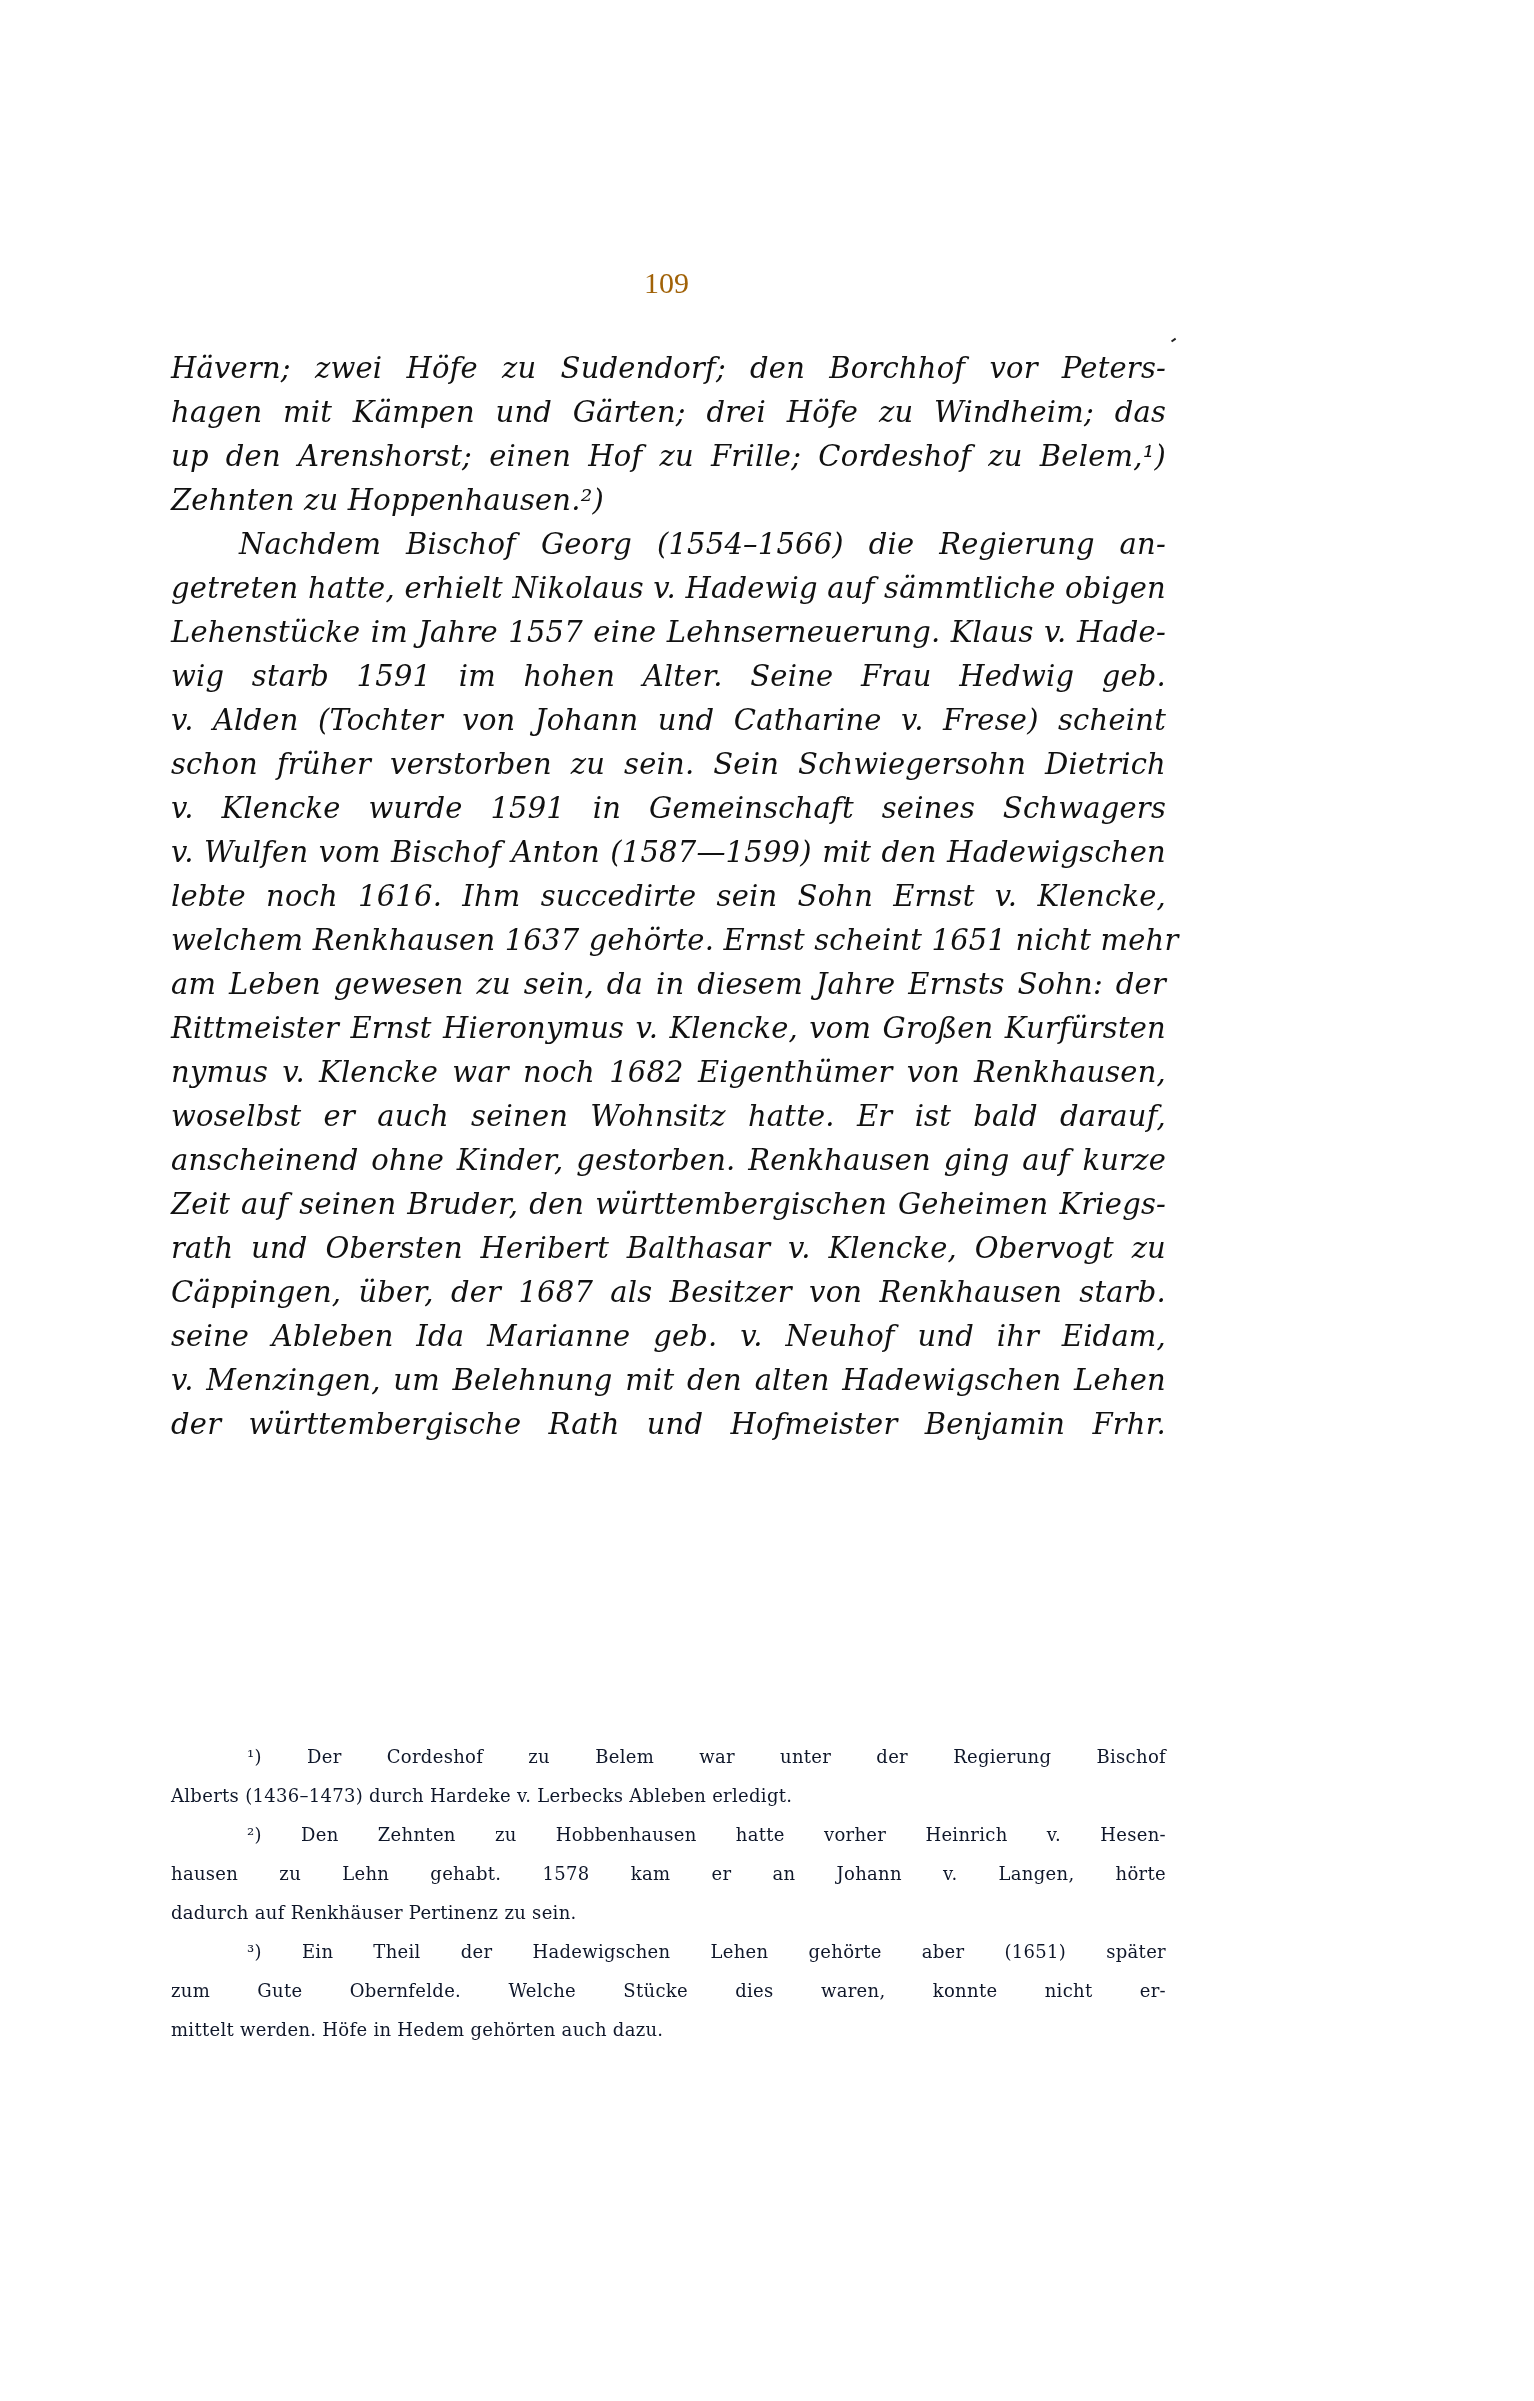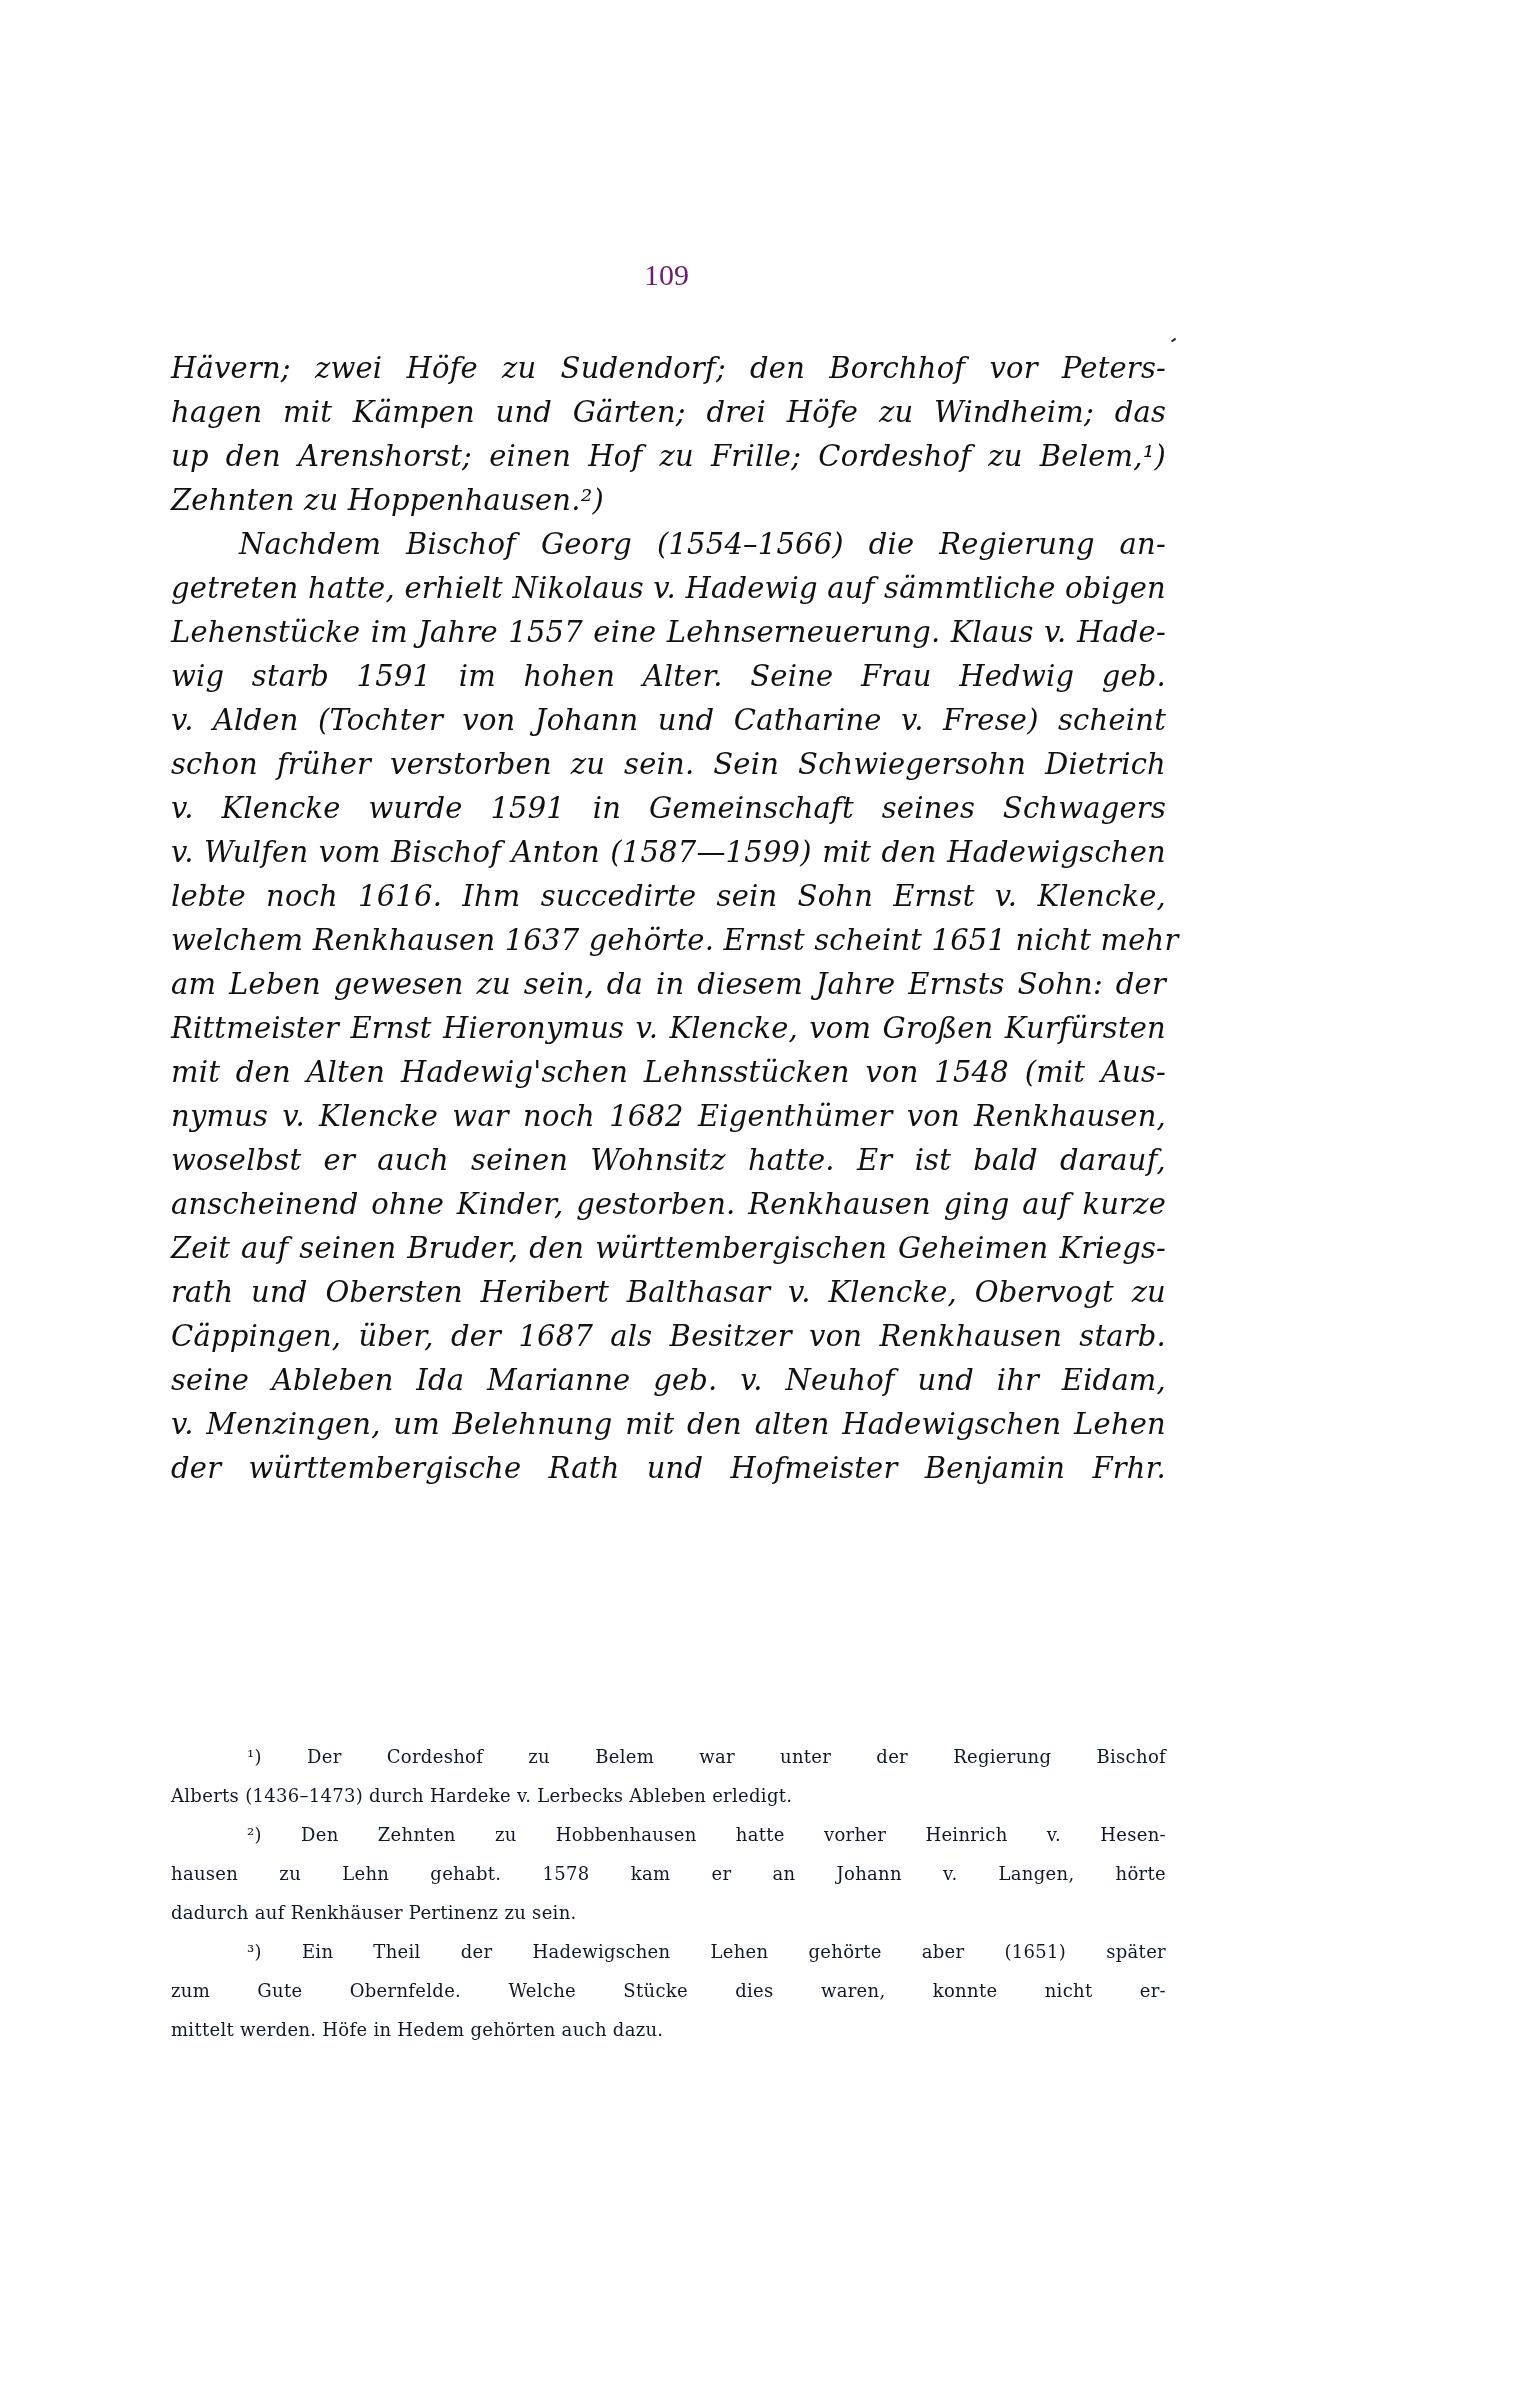--- a/index.html
+++ b/index.html
@@ -1,19 +1,19 @@
 <!DOCTYPE html>
 <html style="font-size:14.2px"><head>
 <meta charset="utf-8">
 <style>
   html, body { margin: 0; padding: 0; background: #ffffff; }
   body { width: 1534px; height: 2401px; position: relative; overflow: hidden;
          font-family: "DejaVu Serif", "Liberation Serif", serif; color: #111111; }
-  .page-number { position: absolute; left: 622px; top: 258px; width: 89px; text-align: center;
-                 font-size: 30px; font-family: "Liberation Serif", serif; color: #701a75; }
+  .page-number { position: absolute; left: 622px; top: 266px; width: 89px; text-align: center;
+                 font-size: 30px; font-family: "Liberation Serif", serif; color: #a16207; }
   .stray-mark { position: absolute; left: 1171px; top: 339px; width: 5.3px; height: 1.8px; background: #222;
                 transform: rotate(-35deg); }
   .body-text { position: absolute; left: 171px; top: 346px; width: 995px; }
   .line { height: 44px; line-height: 44px; font-size: 29px; white-space: nowrap;
           text-align: justify; text-align-last: justify; letter-spacing: 0.2px; font-style: italic; }
   .line.last { text-align-last: left; }
   .line.indent { padding-left: 68px; }
   .footnotes { position: absolute; left: 171px; top: 1737px; width: 995px; }
   .fn-line { height: 39px; line-height: 39px; font-size: 18px; white-space: nowrap;
              text-align: justify; text-align-last: justify; color: #0f172a; letter-spacing: 0.3px; }
@@ -36,21 +36,20 @@
     <div class="line">Lehenstücke im Jahre 1557 eine Lehnserneuerung. Klaus v. Hade-</div>
     <div class="line">wig starb 1591 im hohen Alter. Seine Frau Hedwig geb.</div>
     <div class="line">v. Alden (Tochter von Johann und Catharine v. Frese) scheint</div>
     <div class="line">schon früher verstorben zu sein. Sein Schwiegersohn Dietrich</div>
     <div class="line">v. Klencke wurde 1591 in Gemeinschaft seines Schwagers</div>
     <div class="line">v. Wulfen vom Bischof Anton (1587—1599) mit den Hadewigschen</div>
     <div class="line">lebte noch 1616. Ihm succedirte sein Sohn Ernst v. Klencke,</div>
     <div class="line">welchem Renkhausen 1637 gehörte. Ernst scheint 1651 nicht mehr</div>
     <div class="line">am Leben gewesen zu sein, da in diesem Jahre Ernsts Sohn: der</div>
     <div class="line">Rittmeister Ernst Hieronymus v. Klencke, vom Großen Kurfürsten</div>
-    <div class="line">mit den Alten Hadewig'schen Lehnsstücken von 1548 (mit Aus-</div>
     <div class="line">nymus v. Klencke war noch 1682 Eigenthümer von Renkhausen,</div>
     <div class="line">woselbst er auch seinen Wohnsitz hatte. Er ist bald darauf,</div>
     <div class="line">anscheinend ohne Kinder, gestorben. Renkhausen ging auf kurze</div>
     <div class="line">Zeit auf seinen Bruder, den württembergischen Geheimen Kriegs-</div>
     <div class="line">rath und Obersten Heribert Balthasar v. Klencke, Obervogt zu</div>
     <div class="line">Cäppingen, über, der 1687 als Besitzer von Renkhausen starb.</div>
     <div class="line">seine Ableben Ida Marianne geb. v. Neuhof und ihr Eidam,</div>
     <div class="line">v. Menzingen, um Belehnung mit den alten Hadewigschen Lehen</div>
     <div class="line">der württembergische Rath und Hofmeister Benjamin Frhr.</div>
   </div>

